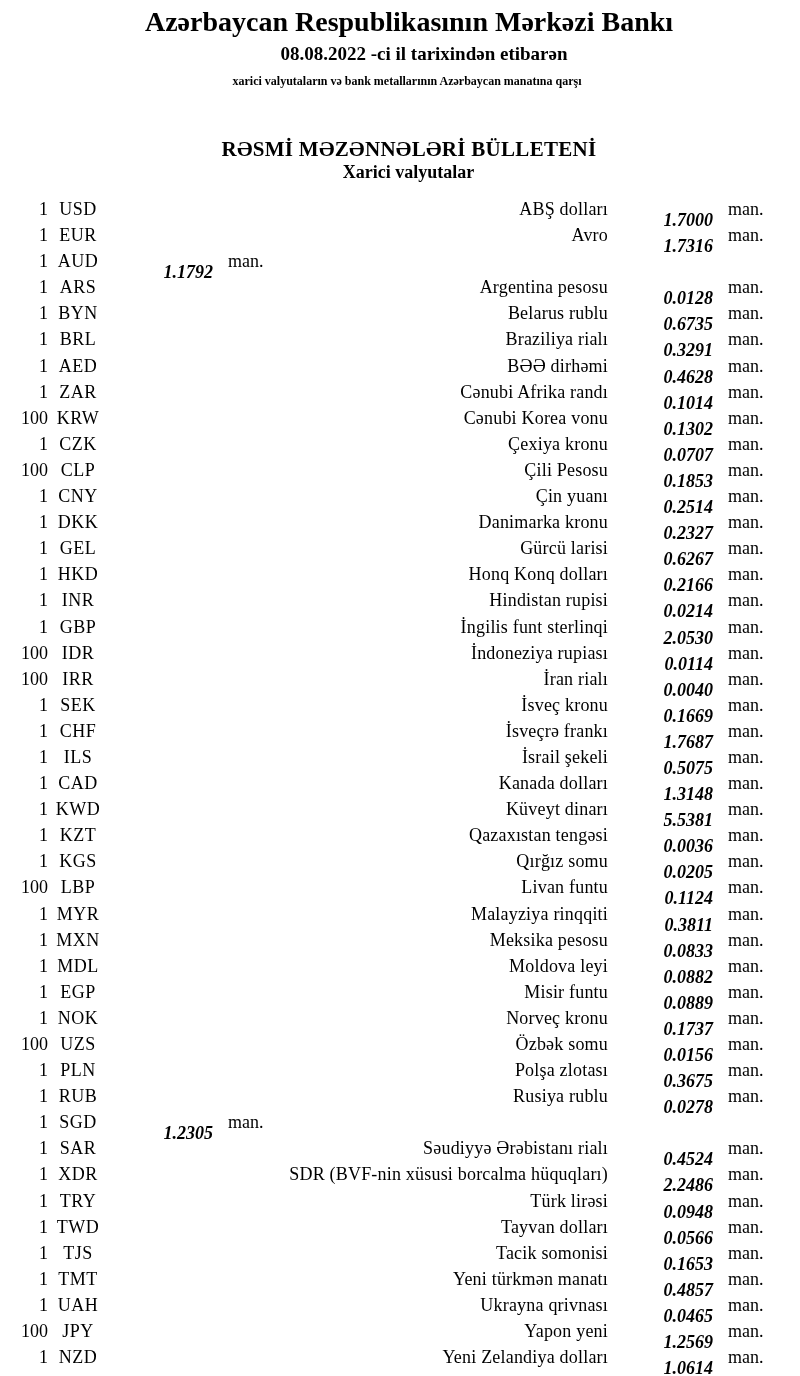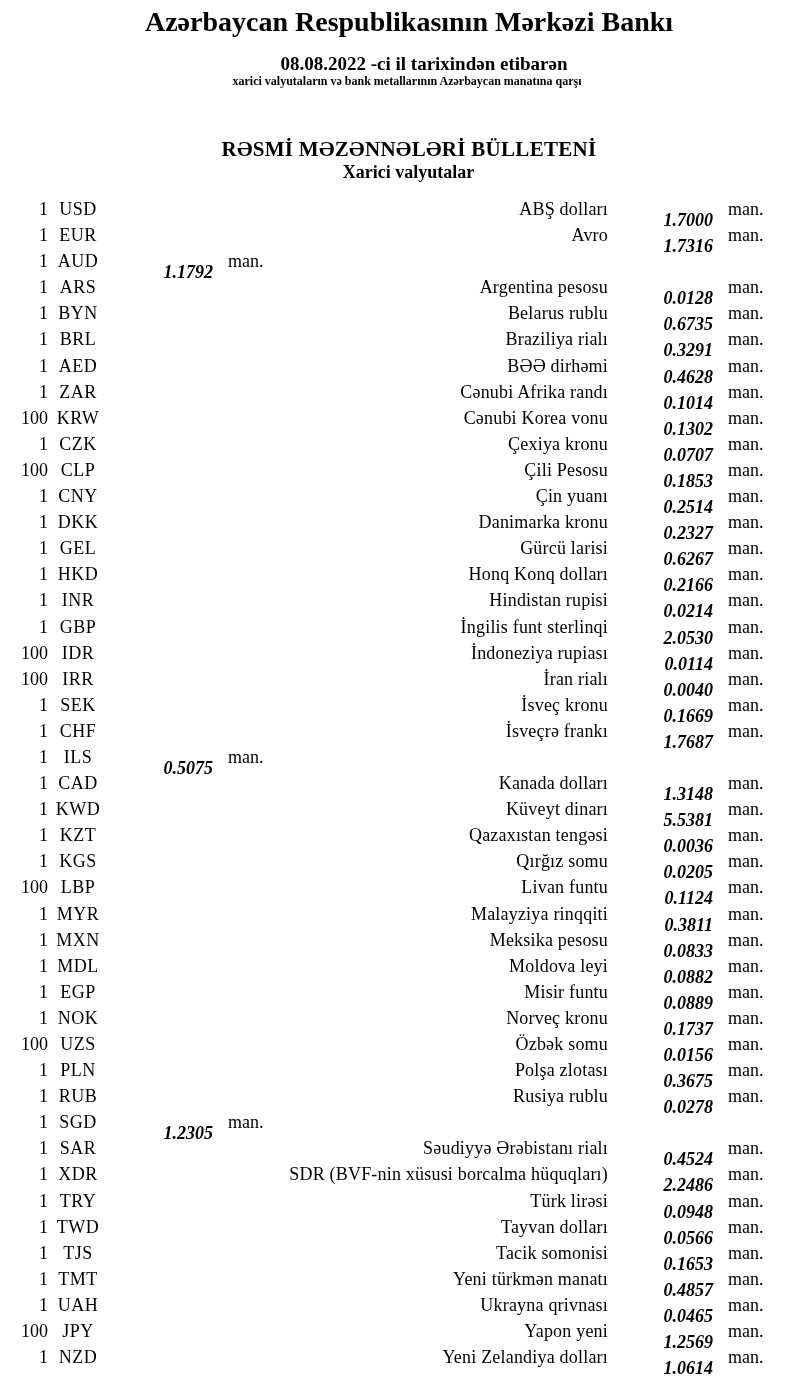--- a/index.html
+++ b/index.html
@@ -26,21 +26,20 @@
   }
   .bank-title {
     top: 6px;
     font-size: 28px;
     padding-left: 34px;
   }
   .date-line {
     top: 43px;
     font-size: 19px;
     padding-left: 64px;
-    margin-top: 10px;
   }
   .subtitle {
     top: 74px;
     font-size: 12px;
     padding-left: 30px;
   }
   .bulletin-title {
     top: 101px;
     font-size: 21px;
     padding-left: 34px;
@@ -276,20 +275,21 @@
     <span class="col-qty">1</span>
     <span class="col-code">CHF</span>
     <span class="col-name">İsveçrə frankı</span>
     <span class="col-rate">1.7687</span>
     <span class="col-unit">man.</span>
   </div>
 
   <div class="rate-row">
     <span class="col-qty">1</span>
     <span class="col-code">ILS</span>
+    <span class="col-name">İsrail şekeli</span>
     <span class="col-rate">0.5075</span>
     <span class="col-unit">man.</span>
   </div>
 
   <div class="rate-row">
     <span class="col-qty">1</span>
     <span class="col-code">CAD</span>
     <span class="col-name">Kanada dolları</span>
     <span class="col-rate">1.3148</span>
     <span class="col-unit">man.</span>

